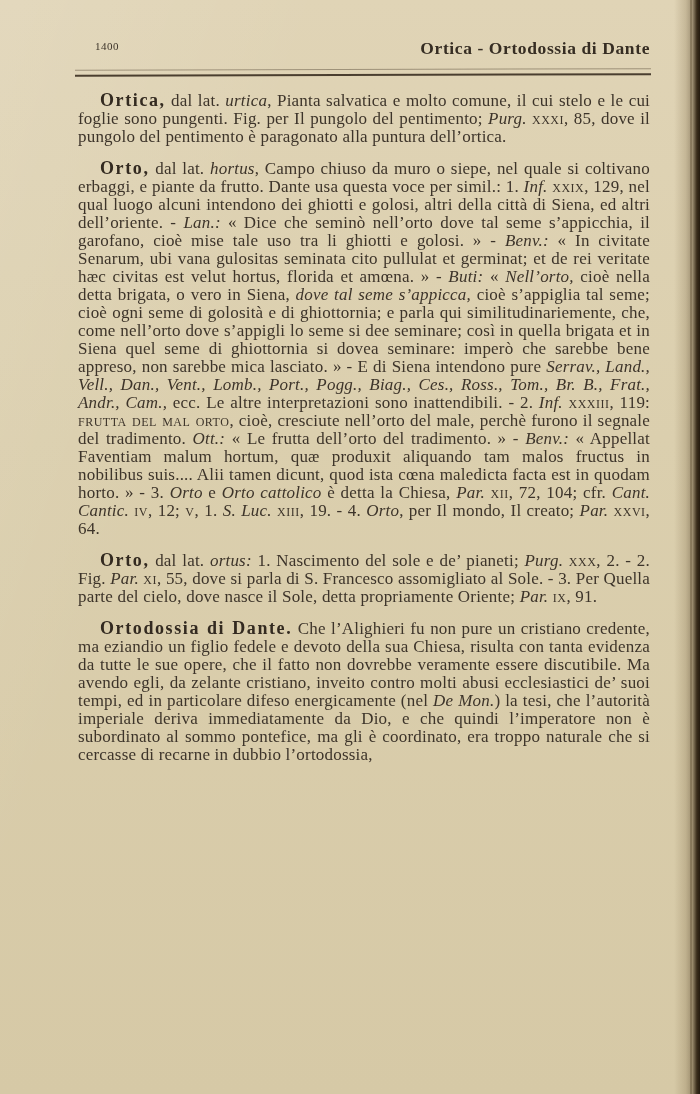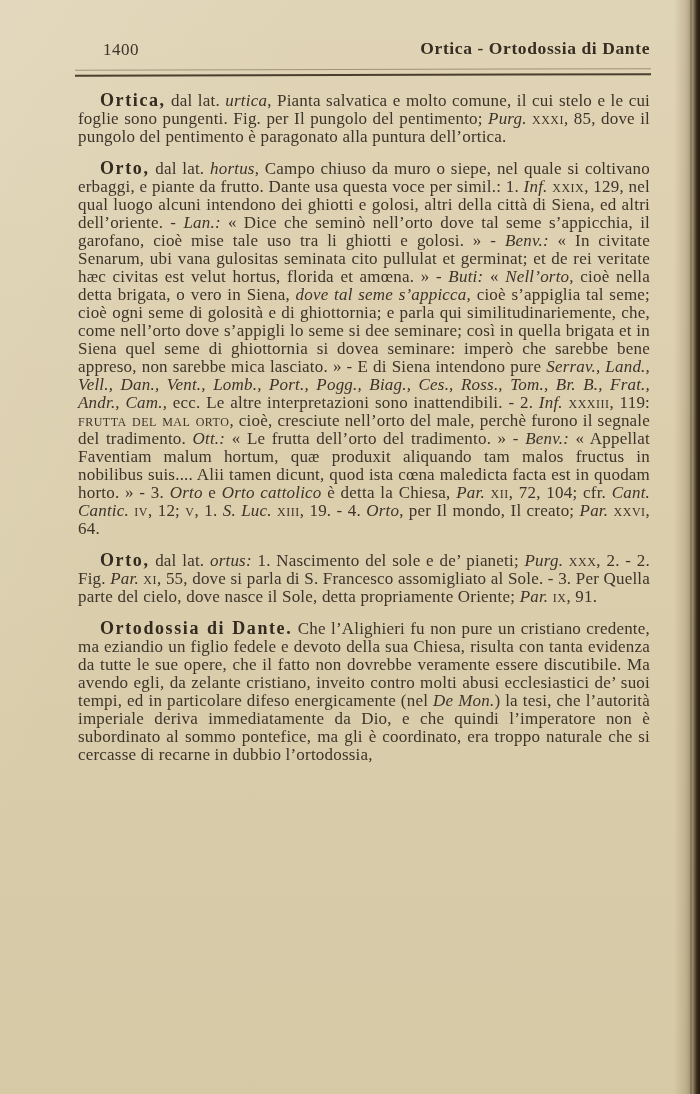--- a/index.html
+++ b/index.html
@@ -29,22 +29,22 @@
   .scan-edge-line {
     position: absolute; top: 0; right: 8px; width: 2px; height: 1094px;
     background: rgba(70,55,32,0.35);
   }
   .running-header {
     position: relative;
     margin: 38px 0 0 78px;
     width: 572px; height: 24px;
   }
   .page-num {
-    position: absolute; left: 25px; top: 2px;
-    font-size: 17px; letter-spacing: 0.5px;
+    position: absolute; left: 17px; top: 2px;
+    font-size: 11px; letter-spacing: 0.5px;
   }
   .head-title {
     position: absolute; left: 0; right: 0; top: 0;
     text-align: right;
     font-weight: bold; font-size: 17.5px; letter-spacing: 0.6px;
     color: #362d23;
   }
   .rule {
     margin: 7px 0 0 75px; width: 576px; height: 4px;
     border-top: 1px solid rgba(80,66,48,0.45);

